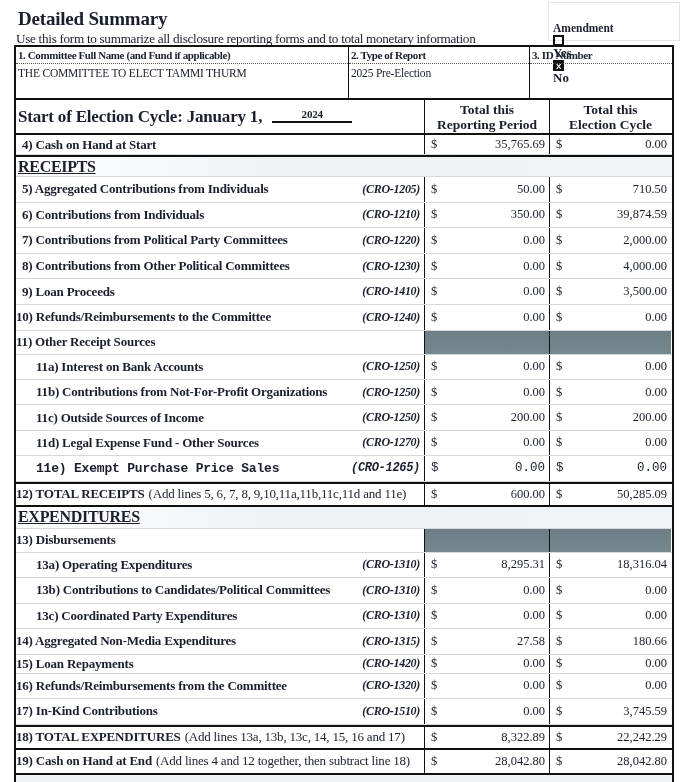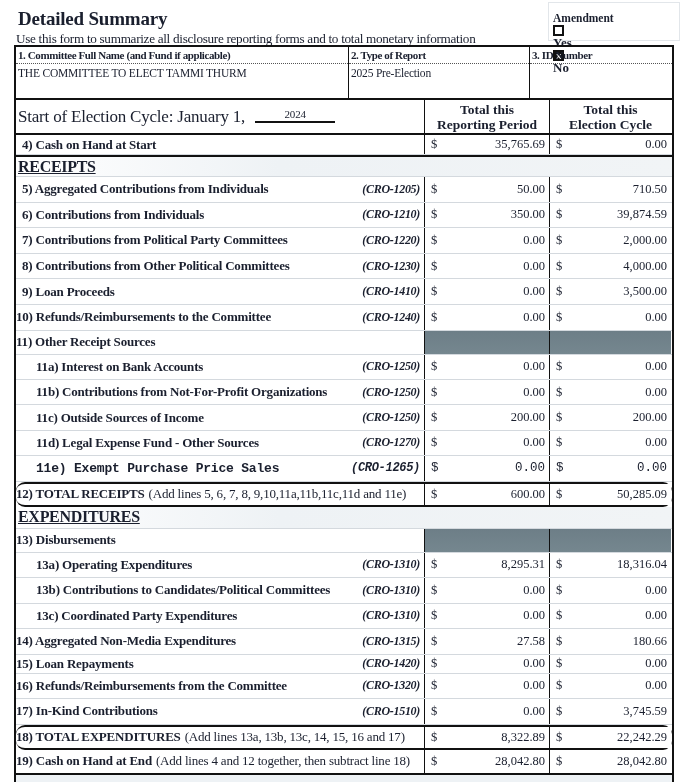--- a/index.html
+++ b/index.html
@@ -2,53 +2,53 @@
 <html><head>
 <meta charset="utf-8">
 <style>
   * { box-sizing: border-box; margin: 0; padding: 0; }
   html, body { width: 684px; height: 782px; overflow: hidden; background: #ffffff; }
   body { font-family: "Liberation Serif", serif; color: #1a1f2e; position: relative; }
 
   .title { position: absolute; left: 18px; top: 8px; font-size: 19px; font-weight: bold; letter-spacing: -0.2px; }
   .subtitle { position: absolute; left: 16px; top: 31px; font-size: 13.2px; letter-spacing: -0.3px; }
 
-  .amend { position: absolute; left: 548px; top: 2px; width: 132px; height: 39px; border: 1px solid #e2e6ea; padding: 8px 4px; }
+  .amend { position: absolute; left: 548px; top: 2px; width: 132px; height: 39px; border: 1px solid #e2e6ea; padding: 18px 4px; }
   .amend-label { font-size: 11.5px; font-weight: bold; display: block; line-height: 14px; }
   .amend-row { display: flex; font-size: 13px; font-weight: bold; line-height: 14px; flex-direction: column; }
   .cbox { display: inline-block; width: 11px; height: 11px; border: 2px solid #111; margin-right: 5px; position: relative; }
   .cbox.checked { background: #111; }
   .cbox.checked::after { content: "X"; position: absolute; color: #fff; font-size: 8px; font-weight: bold; left: 1px; top: -2px; font-family: "Liberation Sans", sans-serif; }
   .gap { width: 27px; }
 
   
   .info { position: absolute; left: 14px; top: 45px; width: 660px; height: 53px; border: 2.5px solid #111; border-bottom: none; display: flex; }
   .info-col { border-right: 1px solid #111; height: 100%; }
   .info-col:last-child { border-right: none; }
   .info-head { font-size: 11px; font-weight: bold; height: 17px; line-height: 16px; padding-left: 2px; border-bottom: 1px dotted #555; letter-spacing: -0.4px; }
   .info-val { font-size: 11.5px; font-family: Liberation Serif, serif; padding: 3px 2px; letter-spacing: -0.2px; }
 
   
   .main { position: absolute; left: 14px; top: 98px; width: 660px; border: 2.5px solid #111; border-top: 2.5px solid #111; border-bottom: none; }
   .row { display: flex; border-bottom: 1px solid #d4d9de; height: 25.5px; align-items: stretch; }
-  .row.thick { border-bottom: 2px solid #111; border-radius: 9px; }
+  .row.thick { border-bottom: 2px solid #111; }
   .label-cell { width: 408px; display: flex; align-items: center; font-size: 13px; font-weight: bold; padding-left: 6px; letter-spacing: -0.2px; position: relative; }
   .label-cell.sub { padding-left: 20px; }
   .label-cell.flush { padding-left: 0px; }
   .label-cell .note { font-weight: normal; margin-left: 4px; }
   .code { position: absolute; right: 4px; font-style: italic; font-size: 12px; font-weight: bold; letter-spacing: -0.3px; }
   .amt { width: 125px; border-left: 1.5px solid #111; display: flex; align-items: center; justify-content: space-between; padding: 0 4px 0 6px; font-size: 12.5px; background: #fff; }
   .amt + .amt { border-left: 1.5px solid #111; }
   .amt.last { width: 122px; }
   .amt .dollar { font-size: 12.5px; }
   .amt .val { text-align: right; }
   .amt.shade { background: #6e8189; background-image: linear-gradient(180deg, #6d7e87, #75878f); }
 
   .hdr-row { display: flex; height: 35px; border-bottom: 2px solid #111; }
-  .hdr-label { width: 408px; display: flex; align-items: center; font-size: 17px; font-weight: normal; padding-left: 2px; letter-spacing: -0.2px; }
+  .hdr-label { width: 408px; display: flex; align-items: center; font-size: 17px; font-weight: bold; padding-left: 2px; letter-spacing: -0.2px; }
   .year-line { display: inline-block; border-bottom: 2px solid #111; width: 80px; text-align: center; font-size: 11px; margin-left: 10px; line-height: 14px; position: relative; top: -2px; }
   .hdr-col { width: 125px; border-left: 1.5px solid #111; text-align: center; font-size: 13.5px; font-weight: bold; line-height: 15px; padding-top: 2px; }
   .hdr-col.last { width: 122px; }
 
   .section { height: 22px; display: flex; align-items: center; background: linear-gradient(90deg, #ffffff 0%, #eef2f5 40%, #f1f4f6 100%); border-bottom: 1px solid #d4d9de; }
   .section span { font-size: 16px; font-weight: bold; text-decoration: underline; padding-left: 2px; letter-spacing: -0.3px; }
   .section.sect-top { border-top: 2px solid #111; }
 
   .footer-strip { height: 20px; background: #eef2f5; border-top: 2px solid #111; display: flex; align-items: flex-start; overflow: hidden; }
 </style>

